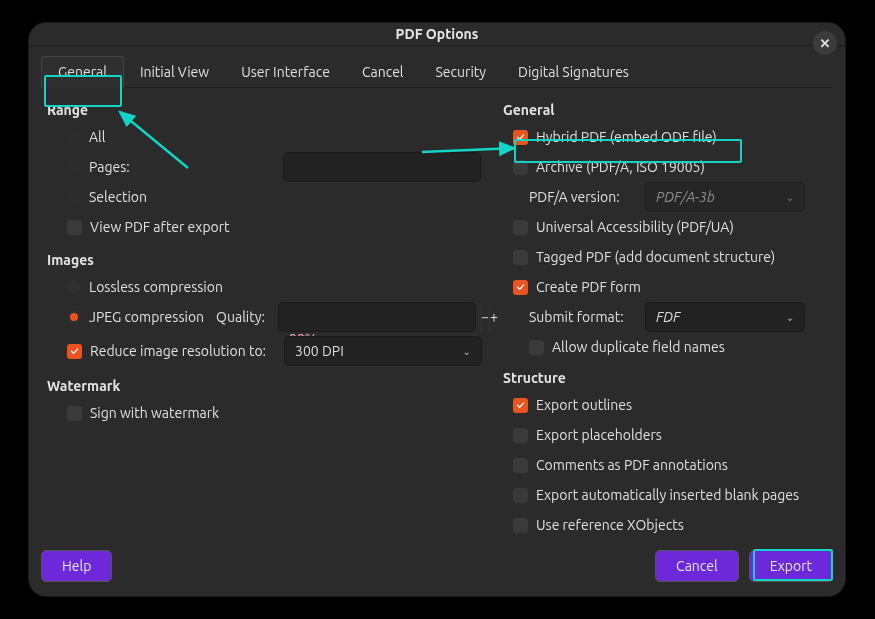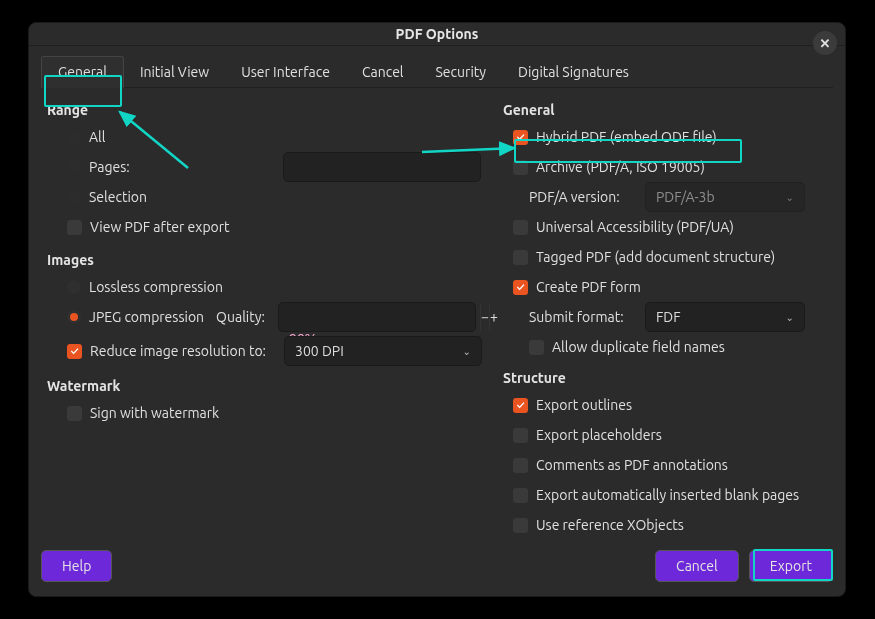--- a/index.html
+++ b/index.html
@@ -14,21 +14,21 @@
     overflow: hidden;
   }
   .window {
     position: absolute;
     left: 28px;
     top: 22px;
     width: 818px;
     height: 575px;
     background: #2b2b2b;
     border: 1px solid #1a1a1a;
-    border-radius: 8px;
+    border-radius: 18px;
     box-shadow: 0 0 0 1px rgba(0,0,0,.3);
     display: flex;
     flex-direction: column;
   }
   .titlebar {
     height: 40px;
     display: flex;
     align-items: center;
     justify-content: center;
     position: relative;
@@ -131,21 +131,21 @@
     border-radius:5px;height:30px;width:198px;
   }
   .spin input{
     flex:1;background:transparent;border:none;color:#f9a8d4;padding:0 10px;font-size:14px;outline:none;margin-top:44px;
   }
   .spin .btn{
     width:30px;height:28px;display:flex;align-items:center;justify-content:center;
     color:#ddd;cursor:pointer;border-left:1px solid #333;
   }
   .combo { width:198px; justify-content:space-between; cursor:pointer; }
-  .combo.small { width:160px; }
+  .combo.small { width:160px;font-style:italic; }
   .combo .chev { font-size:10px; color:#bbb; }
   .label { color:#e0e0e0; }
   .bottom-bar {
     display:flex;align-items:center;padding:10px 12px 14px 12px;gap:10px;
   }
   .btn-std {
     height:32px;padding:0 20px;border:1px solid #555;border-radius:5px;
     background:#6d28d9;color:#e4e4e4;display:flex;align-items:center;justify-content:center;cursor:pointer;
     font-size:14px;
   }

